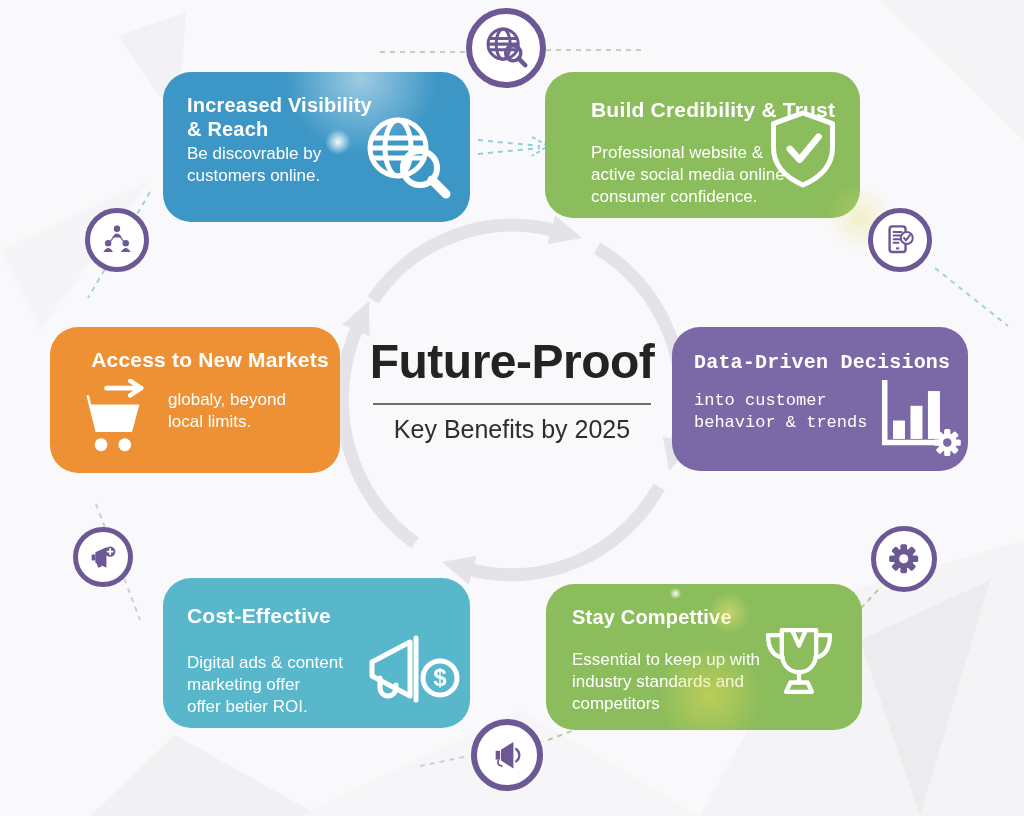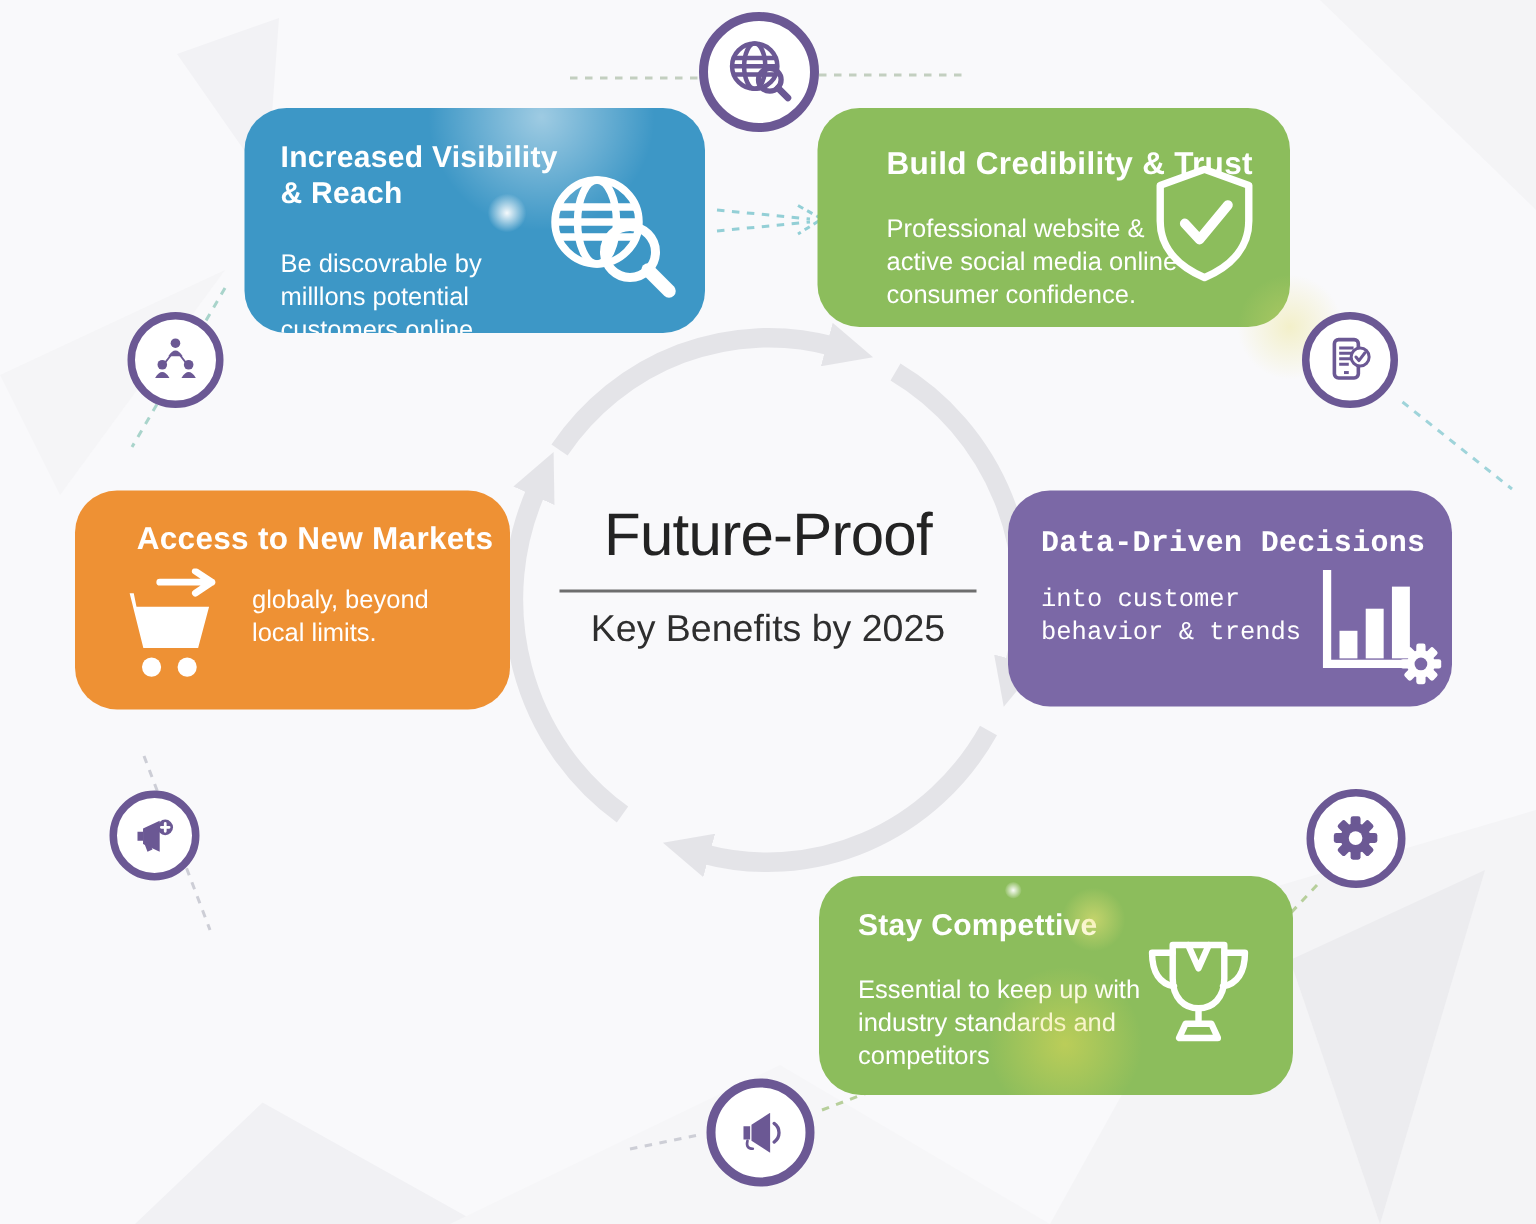--- a/index.html
+++ b/index.html
@@ -2,32 +2,32 @@
 <html><head>
 <meta charset="utf-8">
 <style>
   html,body{margin:0;padding:0;background:#f9f9fb;font-family:"Liberation Sans",sans-serif;}
   #stage{position:relative;width:1024px;height:816px;overflow:hidden;background:#f9f9fb;}
   svg{display:block;}
   
   #bg{position:absolute;left:0;top:0;z-index:0;}
   
   .center{position:absolute;left:312px;top:334px;width:400px;text-align:center;z-index:1;color:#232323;}
-  .center .title{font-size:40px;font-weight:400;line-height:1.16;letter-spacing:-0.5px;}
+  .center .title{font-size:48px;font-weight:700;line-height:1.16;letter-spacing:-0.5px;}
   .center .title span{display:block;}
   .center .divider{width:278px;border:none;border-top:2px solid #6e6e6e;margin:13px auto 10px auto;}
   .center .subtitle{font-size:25px;color:#2e2e2e;}
   
   .card{position:absolute;border-radius:28px;color:#fff;overflow:hidden;z-index:2;box-sizing:border-box;}
   .card h2{margin:0;font-weight:700;font-size:20px;line-height:1.18;letter-spacing:.2px;}
   .card p{margin:0;font-size:17px;line-height:1.3;font-weight:400;}
   .tl,.bl{display:block;}
   .card-icon{position:absolute;}
   .card-blue{left:163px;top:72px;width:307px;height:150px;padding:22px 0 0 24px;}
-  .card-blue p{margin-top:24px;}
+  .card-blue p{margin-top:2px;}
   .card-blue .card-icon{right:12px;top:36px;width:100px;height:100px;}
   .card-green-tr{left:545px;top:72px;width:315px;height:146px;padding:26px 0 0 26px;}
   .card-green-tr h2{font-size:21px;}
   .card-green-tr p{margin-top:19px;}
   .card-green-tr .card-icon{right:16px;top:36px;width:82px;height:82px;}
   .card-orange{left:50px;top:327px;width:290px;height:146px;padding-top:21px;padding-left:30px;}
   .card-orange h2{font-size:21px;text-align:center;}
   .card-orange p{position:absolute;left:118px;top:62px;}
   .card-orange .card-icon{left:16px;top:52px;width:92px;height:84px;}
   .card-purple{left:672px;top:327px;width:296px;height:144px;padding:24px 0 0 22px;}
@@ -113,21 +113,20 @@
 
   <div class="card card-blue" style="background-color: rgb(61, 151, 198);">
     <div class="flare f1"></div>
     <div class="flare f2"></div>
     <h2>
       <span class="tl">Increased Visibility</span>
       <span class="tl">&amp; Reach</span>
     </h2>
     <p>
       <span class="bl">Be discovrable by</span>
-      <span class="bl">milllons potential</span>
       <span class="bl">customers online.</span>
     </p>
     <svg class="card-icon" viewBox="0 0 100 100" fill="none" stroke="#fff" stroke-width="5">
       <circle cx="40" cy="40" r="28"></circle>
       <ellipse cx="40" cy="40" rx="13" ry="28"></ellipse>
       <path d="M14 30 H66 M12 40 H68 M14 50 H66"></path>
       <circle cx="62" cy="60" r="17" stroke-width="6"></circle>
       <path d="M74 72 L88 86" stroke-width="9" stroke-linecap="round"></path>
     </svg>
   </div>
@@ -188,20 +187,37 @@
           <g transform="rotate(135)">
               <rect x="-8" y="-35" width="16" height="70" rx="4"></rect>
             </g>
           <circle r="24"></circle>
           <circle r="11" fill="#7b68a6"></circle>
         </g>
       </g>
     </svg>
   </div>
 
+  <div class="card card-teal" style="background-color: rgb(88, 183, 203);">
+    <h2>
+      <span class="tl">Cost-Effective</span>
+    </h2>
+    <p>
+      <span class="bl">Digital ads &amp; content</span>
+      <span class="bl">marketing offer</span>
+      <span class="bl">offer betier ROI.</span>
+    </p>
+    <svg class="card-icon" viewBox="0 0 112 96" fill="none" stroke="#fff" stroke-width="5" stroke-linejoin="round" stroke-linecap="round">
+      <path d="M22 38 L60 18 V72 L22 52 Z"></path>
+      <path d="M66 14 V76"></path>
+      <path d="M30 54 v10 a8 8 0 0 0 16 0 v-3"></path>
+      <circle cx="90" cy="54" r="17"></circle>
+      <text x="90" y="62" text-anchor="middle" font-size="24" font-weight="bold" fill="#fff" stroke="none" font-family="Liberation Sans, sans-serif">$</text>
+    </svg>
+  </div>
 
   <div class="card card-green-br" style="background-color: rgb(140, 189, 92);">
     <div class="flare g1"></div>
     <div class="flare g2"></div>
     <div class="flare g3"></div>
     <h2>
       <span class="tl">Stay Compettive</span>
     </h2>
     <p>
       <span class="bl">Essential to keep up with</span>

